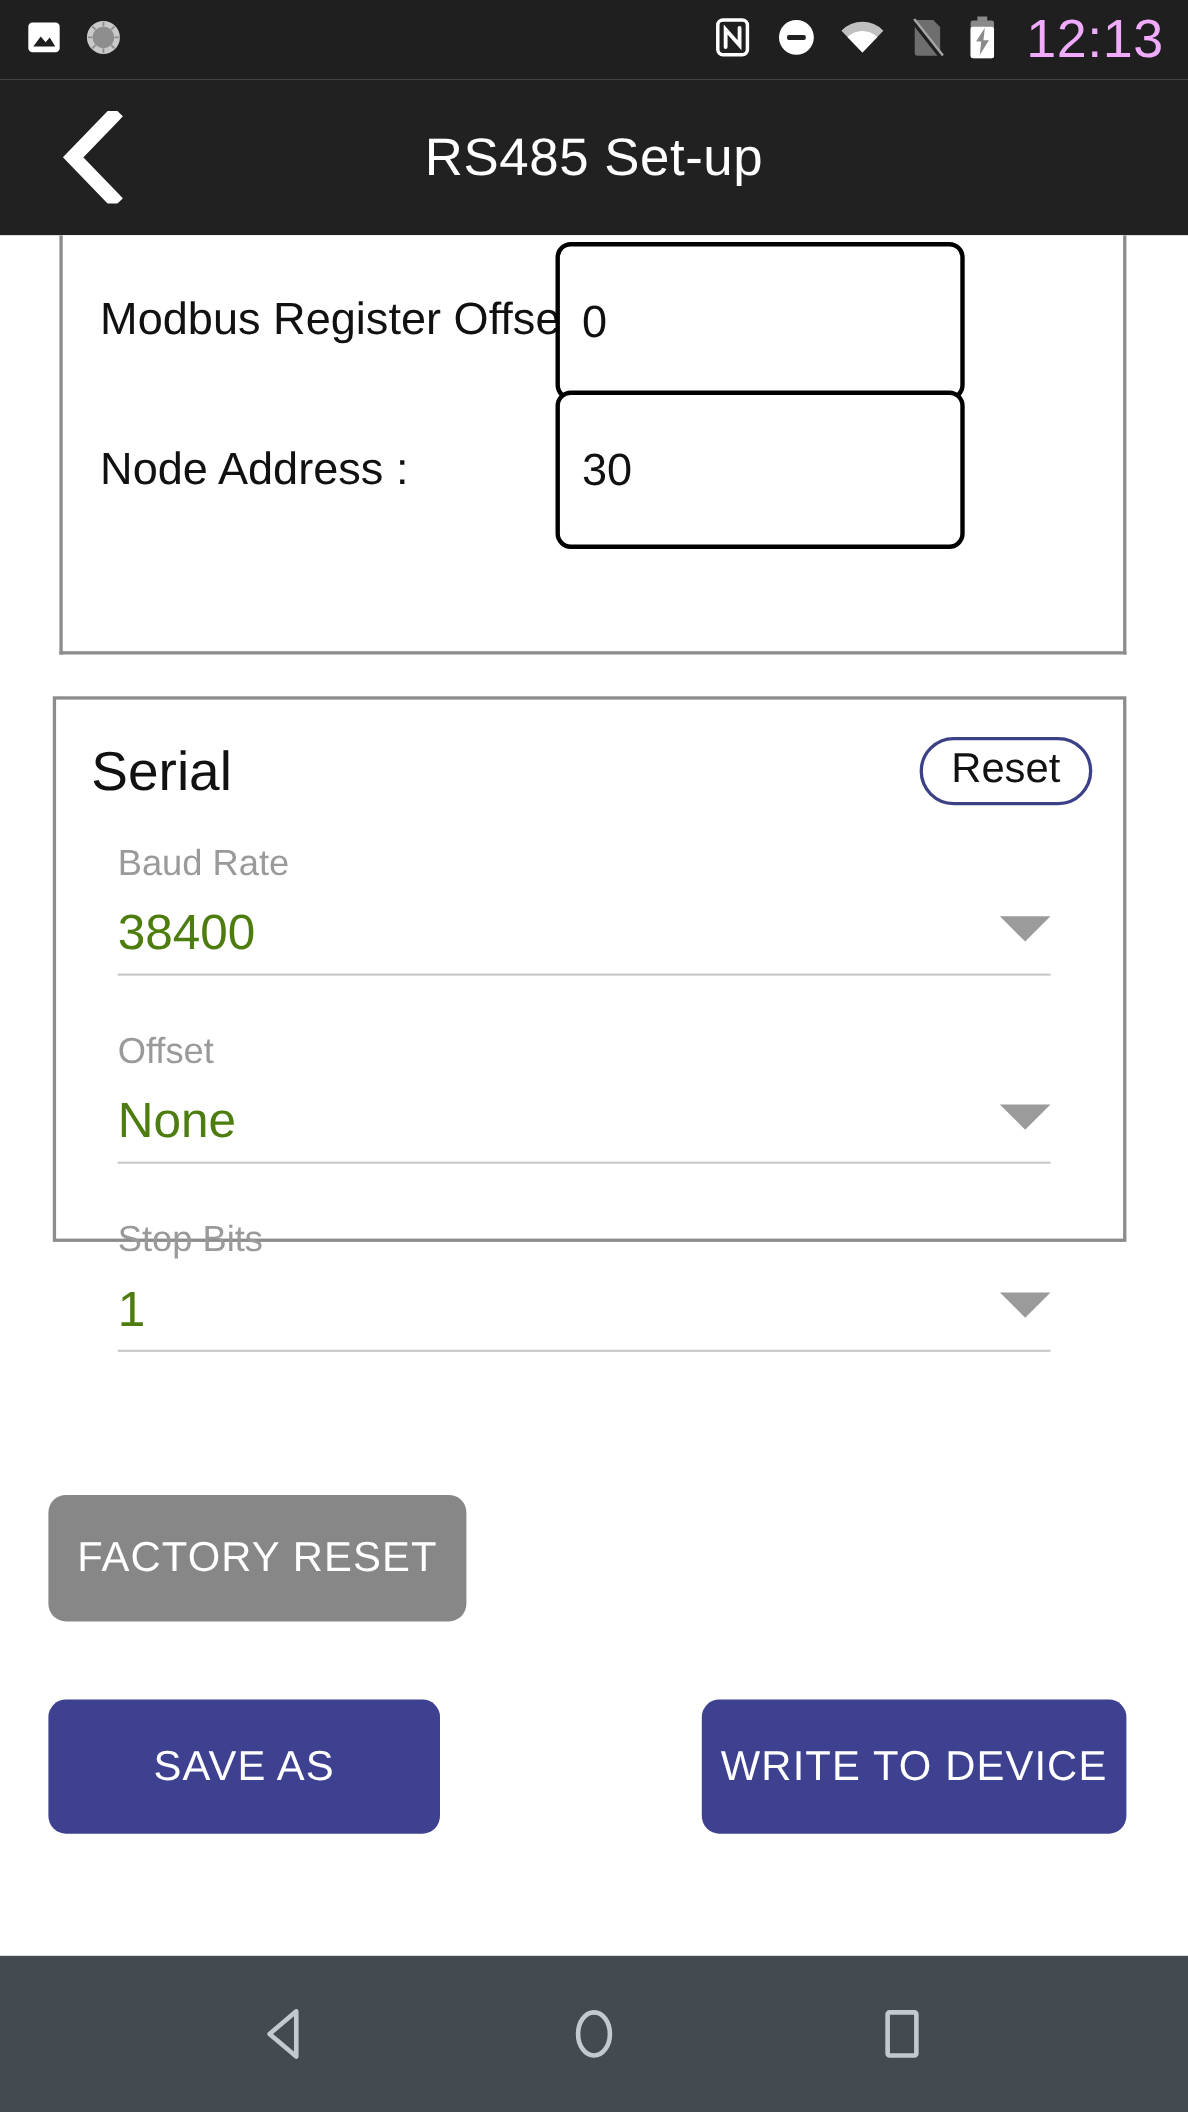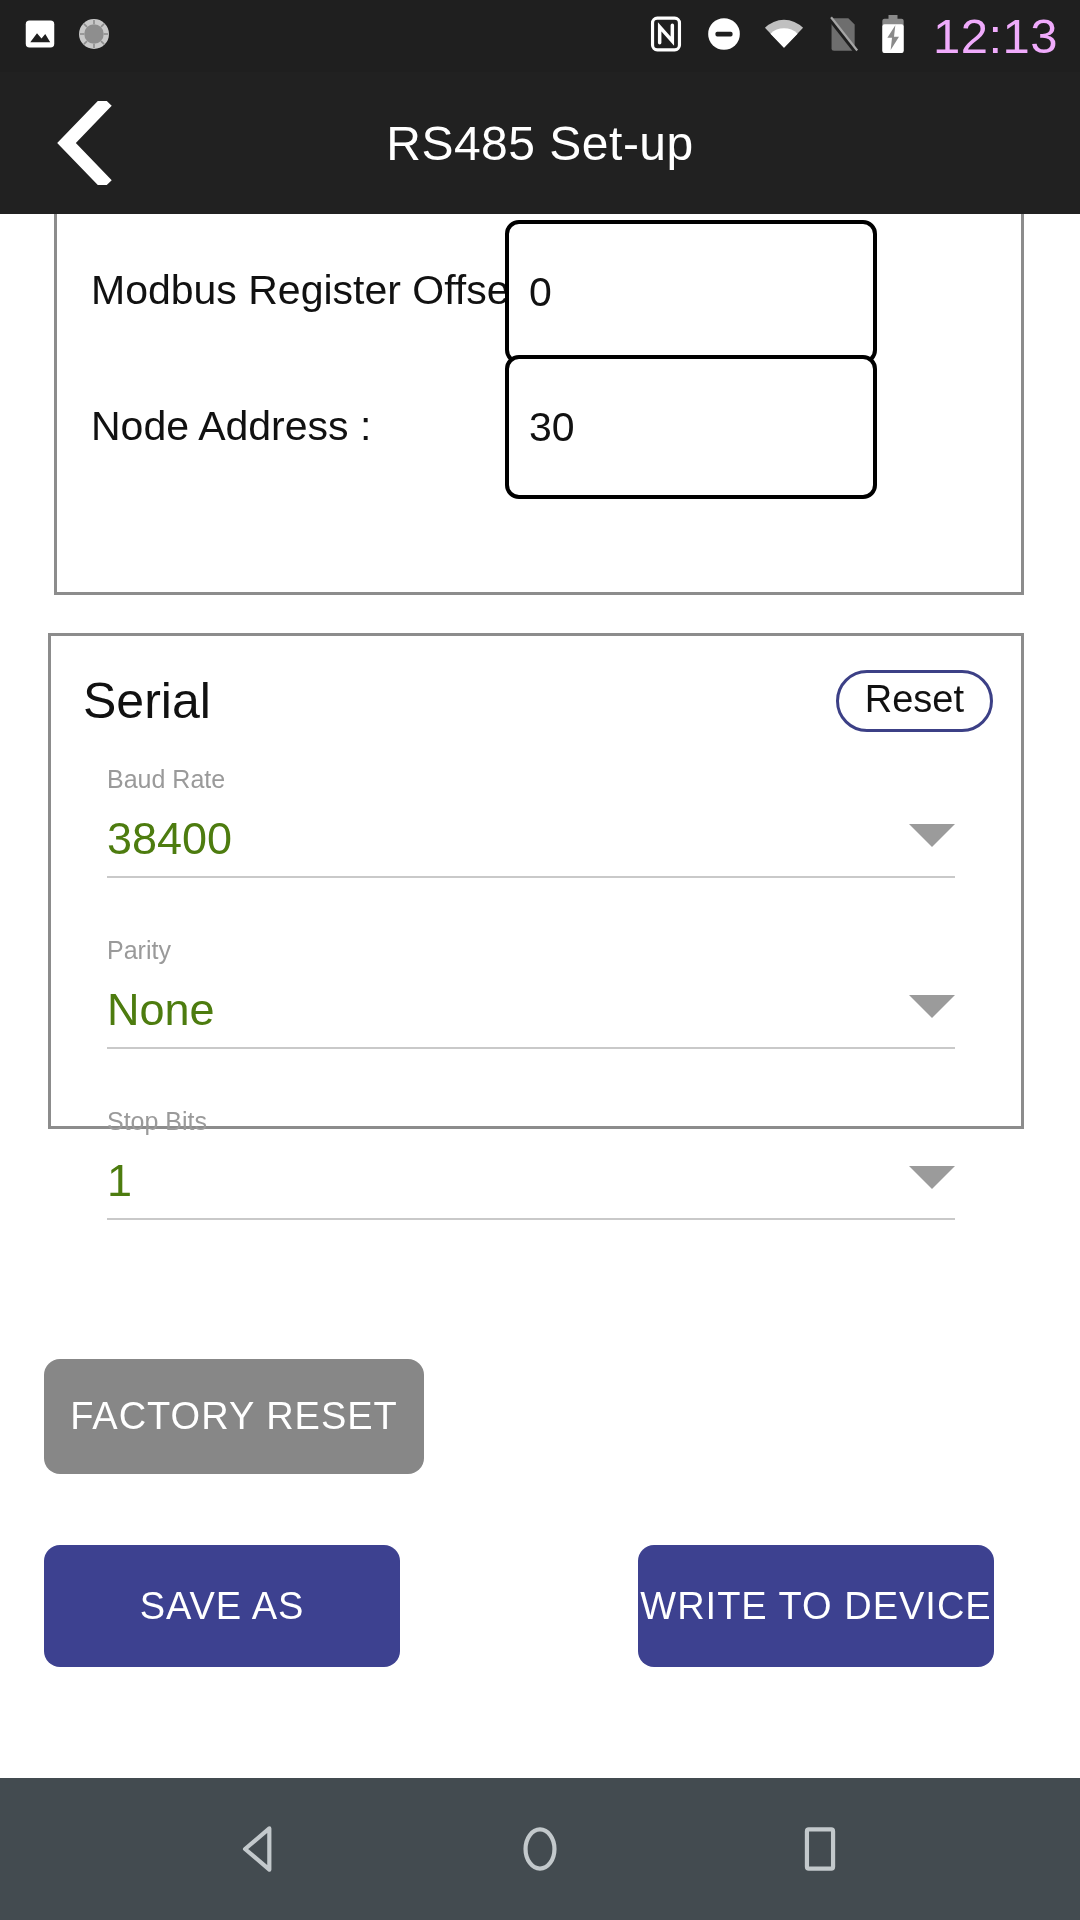--- a/index.html
+++ b/index.html
@@ -167,21 +167,21 @@
     cursor: pointer;
     font-family: "Liberation Sans", sans-serif;
   }
 
   .select-group {
     position: absolute;
     left: 56px;
     width: 848px;
   }
   .select-label {
-    font-size: 25px;
+    font-size: 33px;
     color: #9a9a9a;
     font-weight: 400;
     margin-bottom: 8px;
   }
   .select-row {
     position: relative;
     height: 76px;
     border-bottom: 2px solid #c9c9c9;
     display: flex;
     align-items: center;
@@ -231,21 +231,21 @@
   .btn-save {
     left: 44px;
     top: 1331px;
     width: 356px;
     height: 122px;
     background: #3d4190;
   }
   .btn-write {
     left: 638px;
     top: 1331px;
-    width: 356px;
+    width: 386px;
     height: 122px;
     background: #3d4190;
   }
 
   
   .navbar {
     position: absolute;
     left: 0;
     top: 1778px;
     width: 1080px;
@@ -365,21 +365,21 @@
 
       <div class="select-group" id="grp-baud">
         <div class="select-label">Baud Rate</div>
         <div class="select-row">
           <span class="select-value">38400</span>
           <span class="caret"></span>
         </div>
       </div>
 
       <div class="select-group" id="grp-parity">
-        <div class="select-label">Parity</div>
+        <div class="select-label">Offset</div>
         <div class="select-row">
           <span class="select-value">None</span>
           <span class="caret"></span>
         </div>
       </div>
 
       <div class="select-group" id="grp-stop">
         <div class="select-label">Stop Bits</div>
         <div class="select-row">
           <span class="select-value">1</span>

